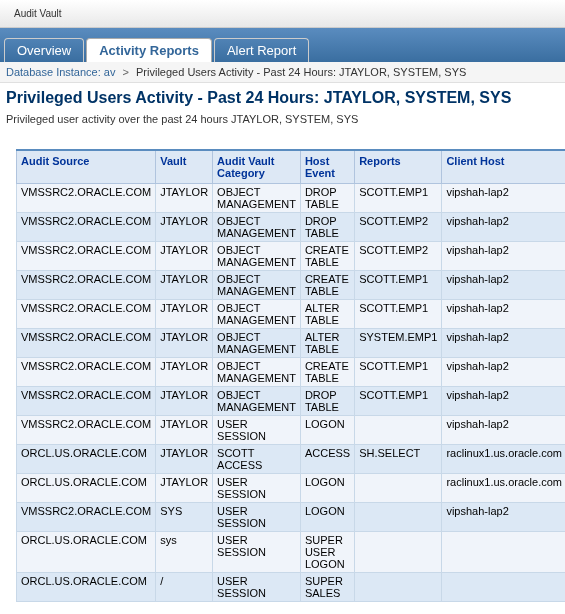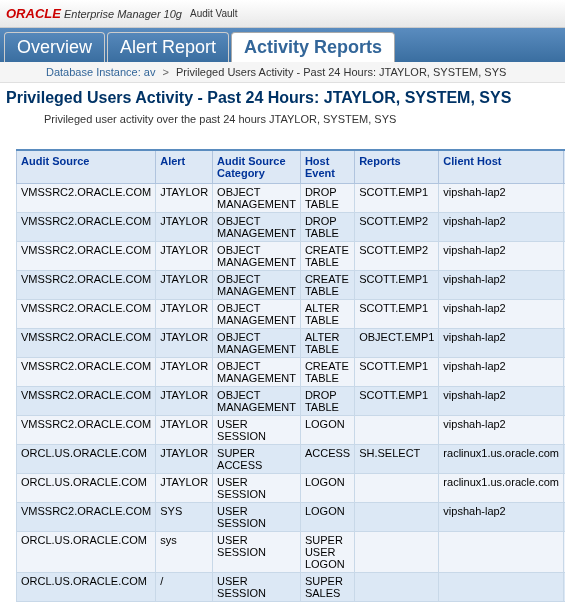--- a/index.html
+++ b/index.html
@@ -26,21 +26,21 @@
     
     .tab-bar {
       background: linear-gradient(to bottom, #5a8cbf, #3a6ea0);
       display: flex;
       align-items: flex-end;
       height: 34px;
       padding-left: 4px;
     }
     .tab {
       padding: 4px 12px;
-      font-size: 18px;
+      font-size: 13px;
       cursor: pointer;
       border: 1px solid #ccc;
       border-bottom: none;
       margin-right: 2px;
       border-radius: 4px 4px 0 0;
       color: #fff;
       background: transparent;
     }
     .tab.active {
       background: #fff;
@@ -50,41 +50,40 @@
     }
 
     
     .breadcrumb {
       font-size: 11px;
       padding: 4px 6px;
       color: #336699;
       border-bottom: 1px solid #e0e0e0;
       background: #f5f5f5;
     }
-    .breadcrumb a { color: #336699; text-decoration: none; margin-left: 40px; }
+    .breadcrumb a { color: #336699; text-decoration: none; }
     .breadcrumb .sep { color: #666; margin: 0 4px; }
     .breadcrumb .current { color: #333; }
 
     
     .page-title {
       font-size: 16px;
       font-weight: bold;
       color: #003366;
       padding: 6px 6px 2px 6px;
       white-space: nowrap;
       overflow: hidden;
       text-overflow: ellipsis;
     }
 
     
     .subtitle {
       font-size: 11px;
       color: #333;
       padding: 4px 6px 8px 6px;
-      margin-left: 38px;
     }
 
     
     .data-table {
       width: 100%;
       border-collapse: collapse;
       font-size: 11px;
     }
     .data-table th {
       background: #dde8f5;
@@ -115,49 +114,46 @@
 
     .table-wrapper {
       overflow-x: hidden;
       padding: 16px;
     }
   </style>
 </head>
 <body>
 
 <div class="oracle-header">
-  <span class="oracle-logo">
-    ORACLE<span> Enterprise Manager 10g</span>
-  </span>
   <span class="audit-vault-label" style="margin-left:8px;">Audit Vault</span>
 </div>
 
 <div class="tab-bar">
   <div class="tab">Overview</div>
+  <div class="tab active">Activity Reports</div>
   <div class="tab">Alert Report</div>
-  <div class="tab active">Activity Reports</div>
 </div>
 
 <div class="breadcrumb">
   <a href="#">Database Instance: av</a>
   <span class="sep">&gt;</span>
   <span class="current">Privileged Users Activity - Past 24 Hours: JTAYLOR, SYSTEM, SYS</span>
 </div>
 
 <div class="page-title">Privileged Users Activity - Past 24 Hours: JTAYLOR, SYSTEM, SYS</div>
 
 <div class="subtitle">Privileged user activity over the past 24 hours  JTAYLOR, SYSTEM, SYS</div>
 
 <div class="table-wrapper">
   <table class="data-table">
     <thead>
       <tr>
         <th class="col-source">Audit Source</th>
-        <th class="col-user">Alert</th>
-        <th class="col-category">Audit Source Category</th>
+        <th class="col-user">Vault</th>
+        <th class="col-category">Audit Vault Category</th>
         <th class="col-event">Host Event</th>
         <th class="col-object">Reports</th>
         <th class="col-host">Client Host</th>
         <th class="col-extra">C</th>
       </tr>
     </thead>
     <tbody id="table-body">
     <tr>
           <td>VMSSRC2.ORACLE.COM</td>
           <td>JTAYLOR</td>
@@ -201,21 +197,21 @@
           <td>ALTER TABLE</td>
           <td>SCOTT.EMP1</td>
           <td>vipshah-lap2</td>
           <td></td>
         </tr>
         <tr>
           <td>VMSSRC2.ORACLE.COM</td>
           <td>JTAYLOR</td>
           <td>OBJECT MANAGEMENT</td>
           <td>ALTER TABLE</td>
-          <td>OBJECT.EMP1</td>
+          <td>SYSTEM.EMP1</td>
           <td>vipshah-lap2</td>
           <td></td>
         </tr>
         <tr>
           <td>VMSSRC2.ORACLE.COM</td>
           <td>JTAYLOR</td>
           <td>OBJECT MANAGEMENT</td>
           <td>CREATE TABLE</td>
           <td>SCOTT.EMP1</td>
           <td>vipshah-lap2</td>
@@ -235,21 +231,21 @@
           <td>JTAYLOR</td>
           <td>USER SESSION</td>
           <td>LOGON</td>
           <td></td>
           <td>vipshah-lap2</td>
           <td></td>
         </tr>
         <tr>
           <td>ORCL.US.ORACLE.COM</td>
           <td>JTAYLOR</td>
-          <td>SUPER ACCESS</td>
+          <td>SCOTT ACCESS</td>
           <td>ACCESS</td>
           <td>SH.SELECT</td>
           <td>raclinux1.us.oracle.com</td>
           <td></td>
         </tr>
         <tr>
           <td>ORCL.US.ORACLE.COM</td>
           <td>JTAYLOR</td>
           <td>USER SESSION</td>
           <td>LOGON</td>

